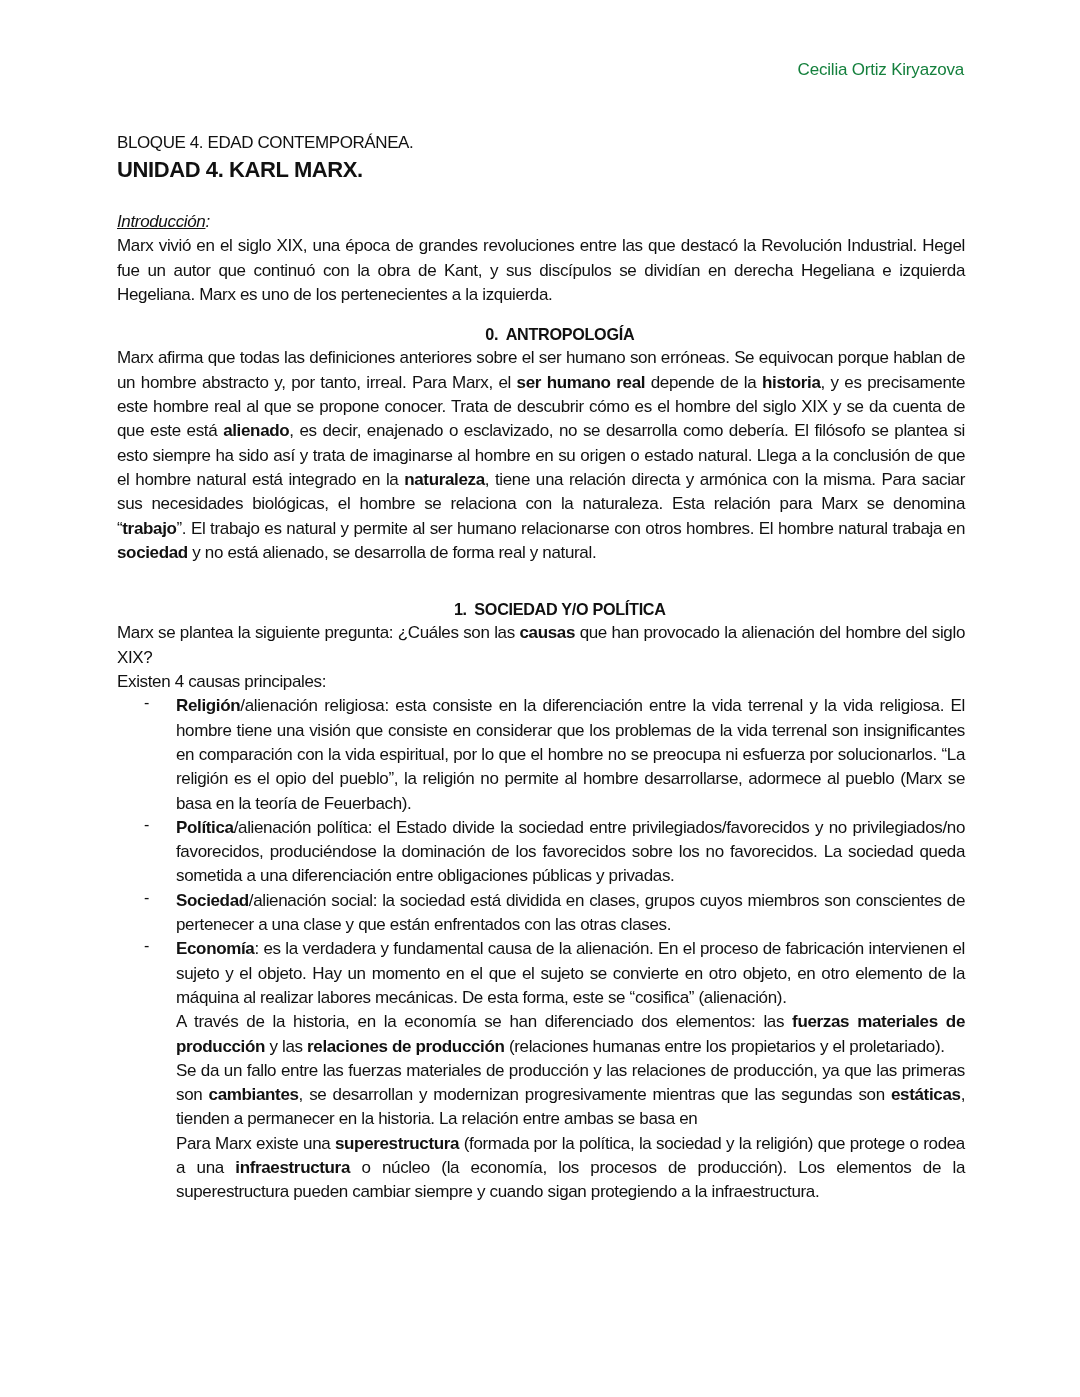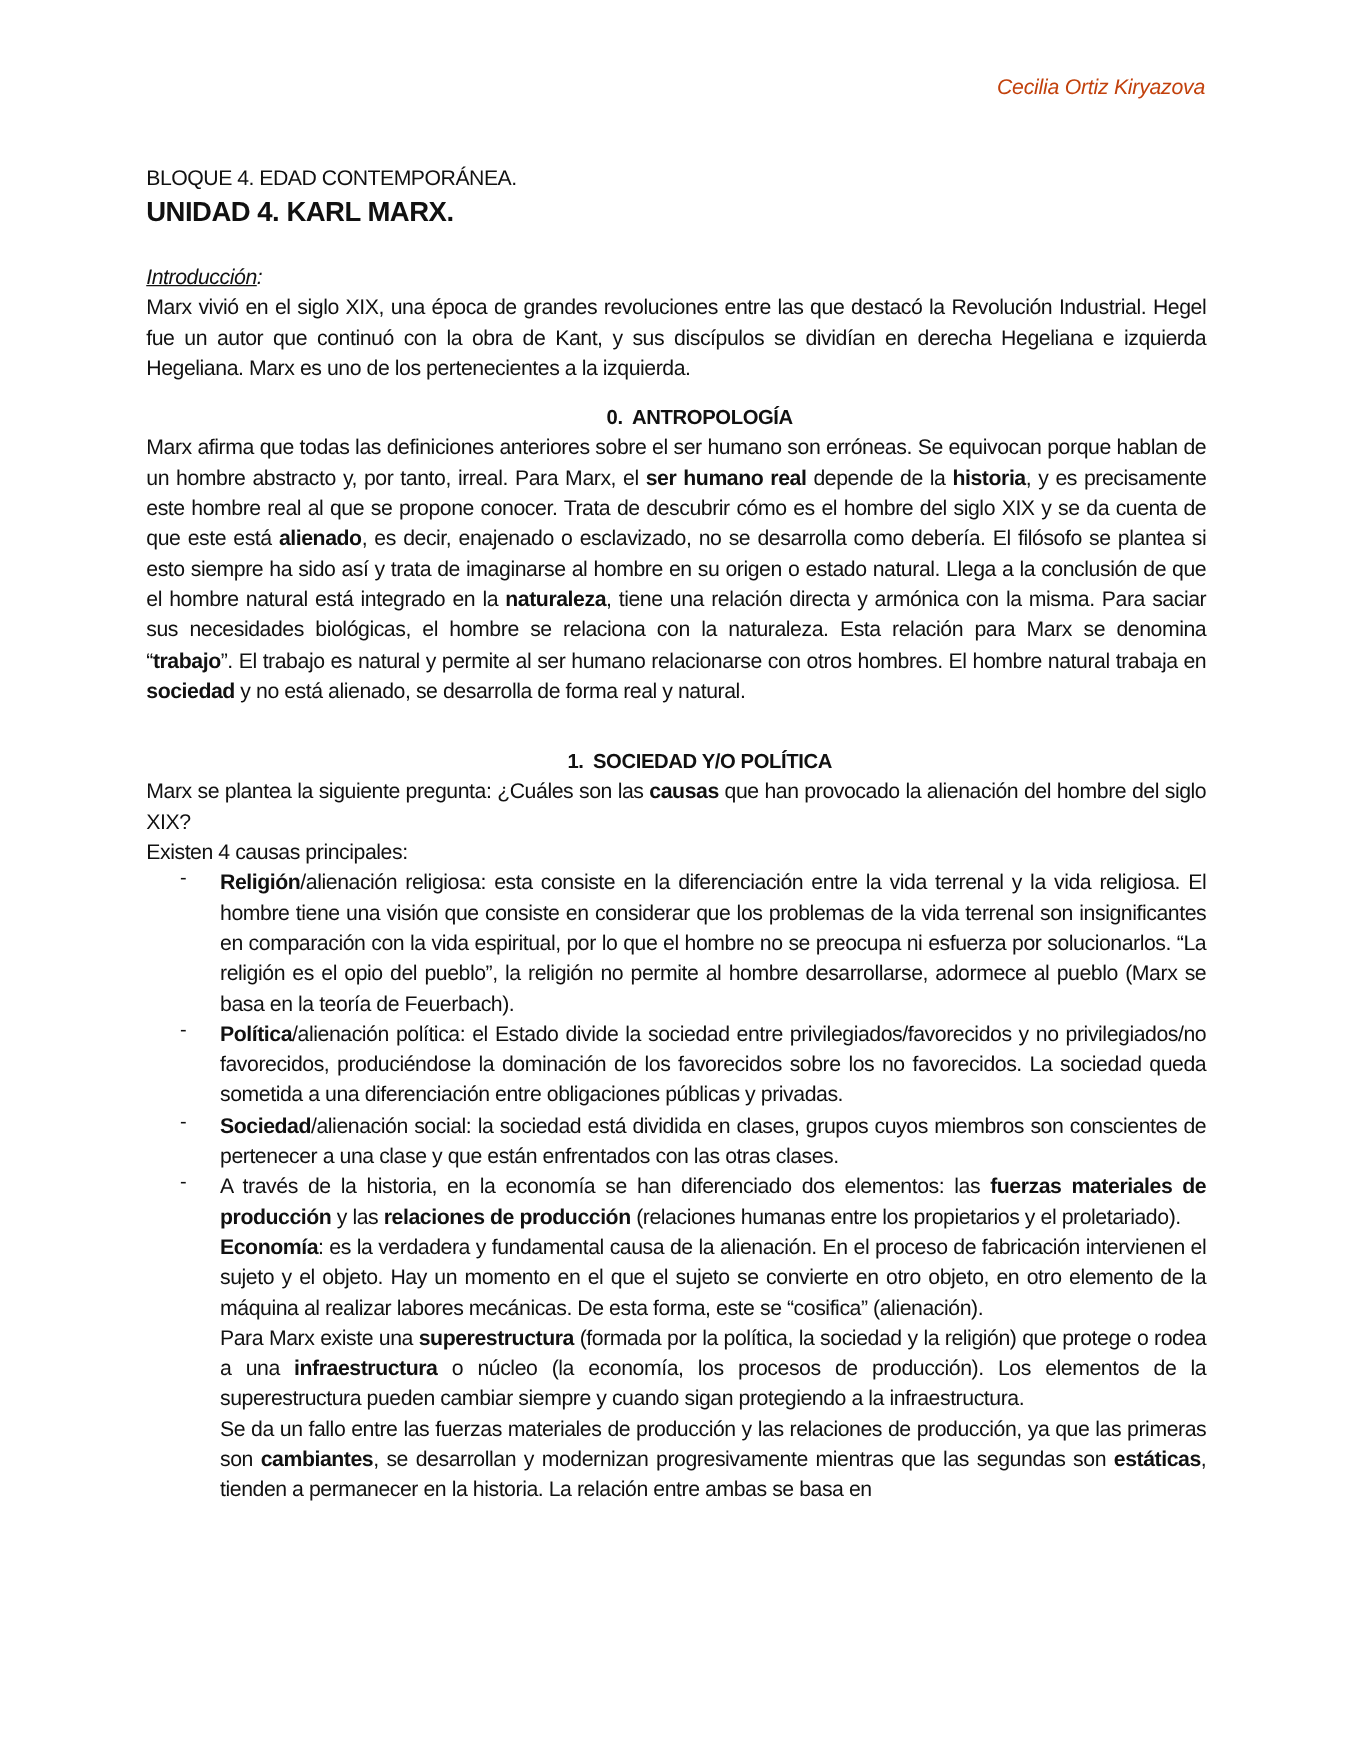--- a/index.html
+++ b/index.html
@@ -3,21 +3,21 @@
 <meta charset="utf-8">
 <style>
   html, body { margin: 0; padding: 0; background: #ffffff; }
   body {
     width: 1080px; height: 1397px; overflow: hidden; position: relative;
     font-family: "Liberation Sans", sans-serif; color: #111111;
   }
   .page { position: absolute; left: 0; top: 0; width: 1080px; height: 1397px; }
   .header-author {
     position: absolute; right: 116px; top: 60px;
-    font-style: italic; font-size: 17px; color: #c2410c;
+    font-size: 17px; color: #15803d;
     letter-spacing: -0.2px;
   }
   .content {
     position: absolute; left: 117px; top: 131px; width: 848px;
   }
   .bloque {
     font-weight: normal; font-size: 17px; line-height: 24px; margin: 0;
     letter-spacing: -0.4px;
   }
   .unidad {
@@ -73,20 +73,20 @@
       <li>
         <span class="dash">-</span>
         <p class="para rich"><b>Política</b><span>/alienación política: el Estado divide la sociedad entre privilegiados/favorecidos y no privilegiados/no favorecidos, produciéndose la dominación de los favorecidos sobre los no favorecidos. La sociedad queda sometida a una diferenciación entre obligaciones públicas y privadas.</span></p>
       </li>
       <li>
         <span class="dash">-</span>
         <p class="para rich"><b>Sociedad</b><span>/alienación social: la sociedad está dividida en clases, grupos cuyos miembros son conscientes de pertenecer a una clase y que están enfrentados con las otras clases.</span></p>
       </li>
       <li>
         <span class="dash">-</span>
+        <p class="para rich"><b>Economía</b><span>: es la verdadera y fundamental causa de la alienación. En el proceso de fabricación intervienen el sujeto y el objeto. Hay un momento en el que el sujeto se convierte en otro objeto, en otro elemento de la máquina al realizar labores mecánicas. De esta forma, este se “cosifica” (alienación).</span></p>
         <p class="para rich"><span>A través de la historia, en la economía se han diferenciado dos elementos: las </span><b>fuerzas materiales de producción</b><span> y las </span><b>relaciones de producción</b><span> (relaciones humanas entre los propietarios y el proletariado).</span></p>
-        <p class="para rich"><b>Economía</b><span>: es la verdadera y fundamental causa de la alienación. En el proceso de fabricación intervienen el sujeto y el objeto. Hay un momento en el que el sujeto se convierte en otro objeto, en otro elemento de la máquina al realizar labores mecánicas. De esta forma, este se “cosifica” (alienación).</span></p>
+        <p class="para rich"><span>Se da un fallo entre las fuerzas materiales de producción y las relaciones de producción, ya que las primeras son </span><b>cambiantes</b><span>, se desarrollan y modernizan progresivamente mientras que las segundas son </span><b>estáticas</b><span>, tienden a permanecer en la historia. La relación entre ambas se basa en</span></p>
         <p class="para rich"><span>Para Marx existe una </span><b>superestructura</b><span> (formada por la política, la sociedad y la religión) que protege o rodea a una </span><b>infraestructura</b><span> o núcleo (la economía, los procesos de producción). Los elementos de la superestructura pueden cambiar siempre y cuando sigan protegiendo a la infraestructura.</span></p>
-        <p class="para rich"><span>Se da un fallo entre las fuerzas materiales de producción y las relaciones de producción, ya que las primeras son </span><b>cambiantes</b><span>, se desarrollan y modernizan progresivamente mientras que las segundas son </span><b>estáticas</b><span>, tienden a permanecer en la historia. La relación entre ambas se basa en</span></p>
       </li>
     </ul>
   </div>
 </div>
 
 </body></html>

